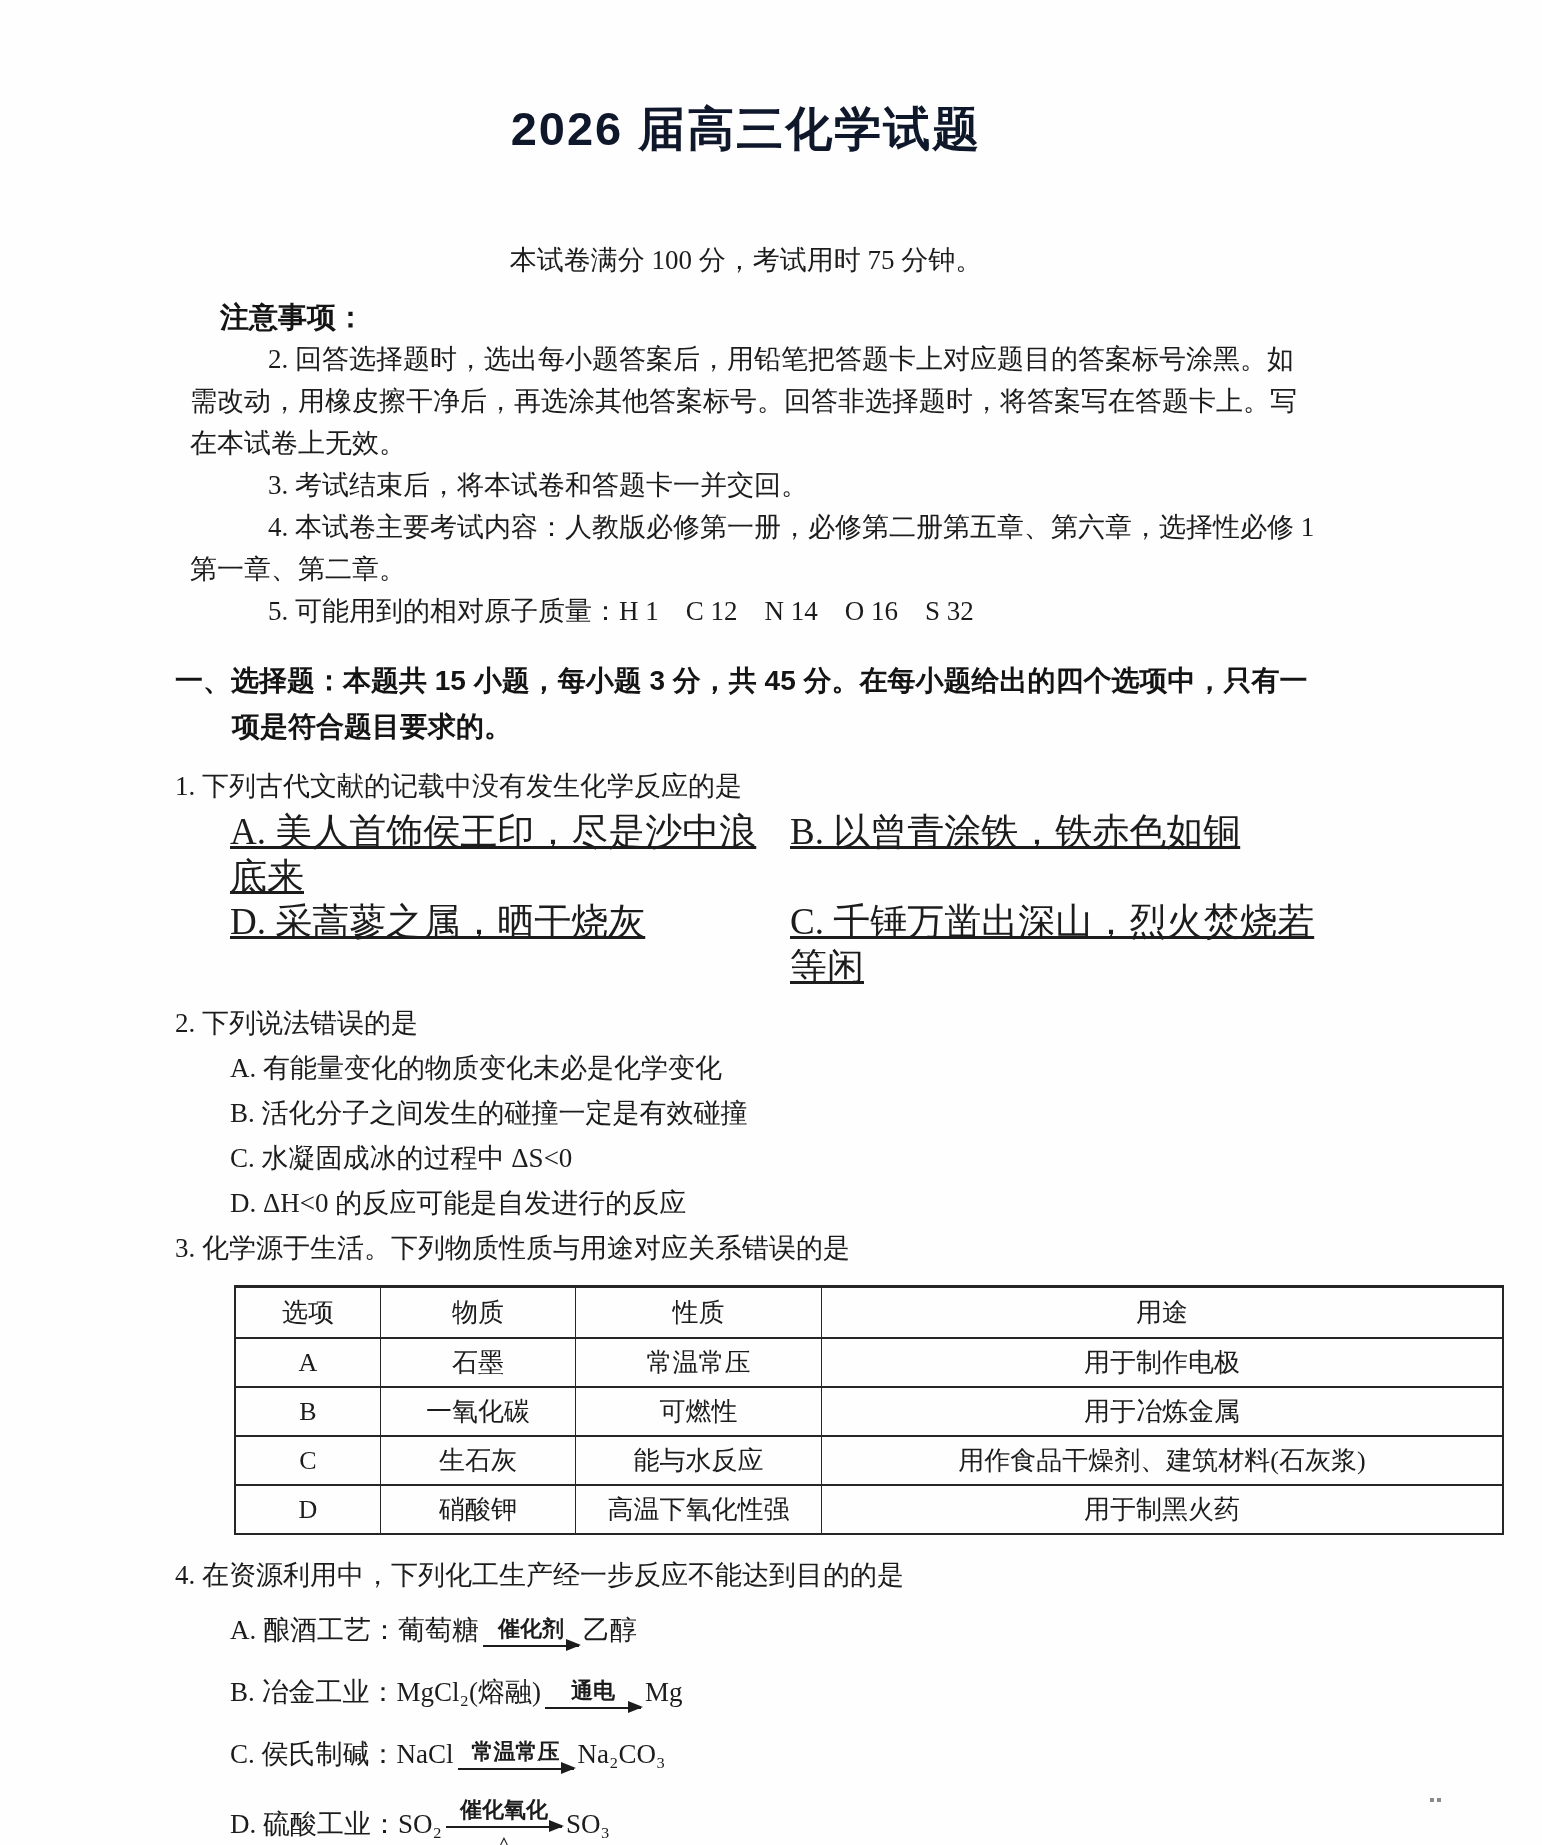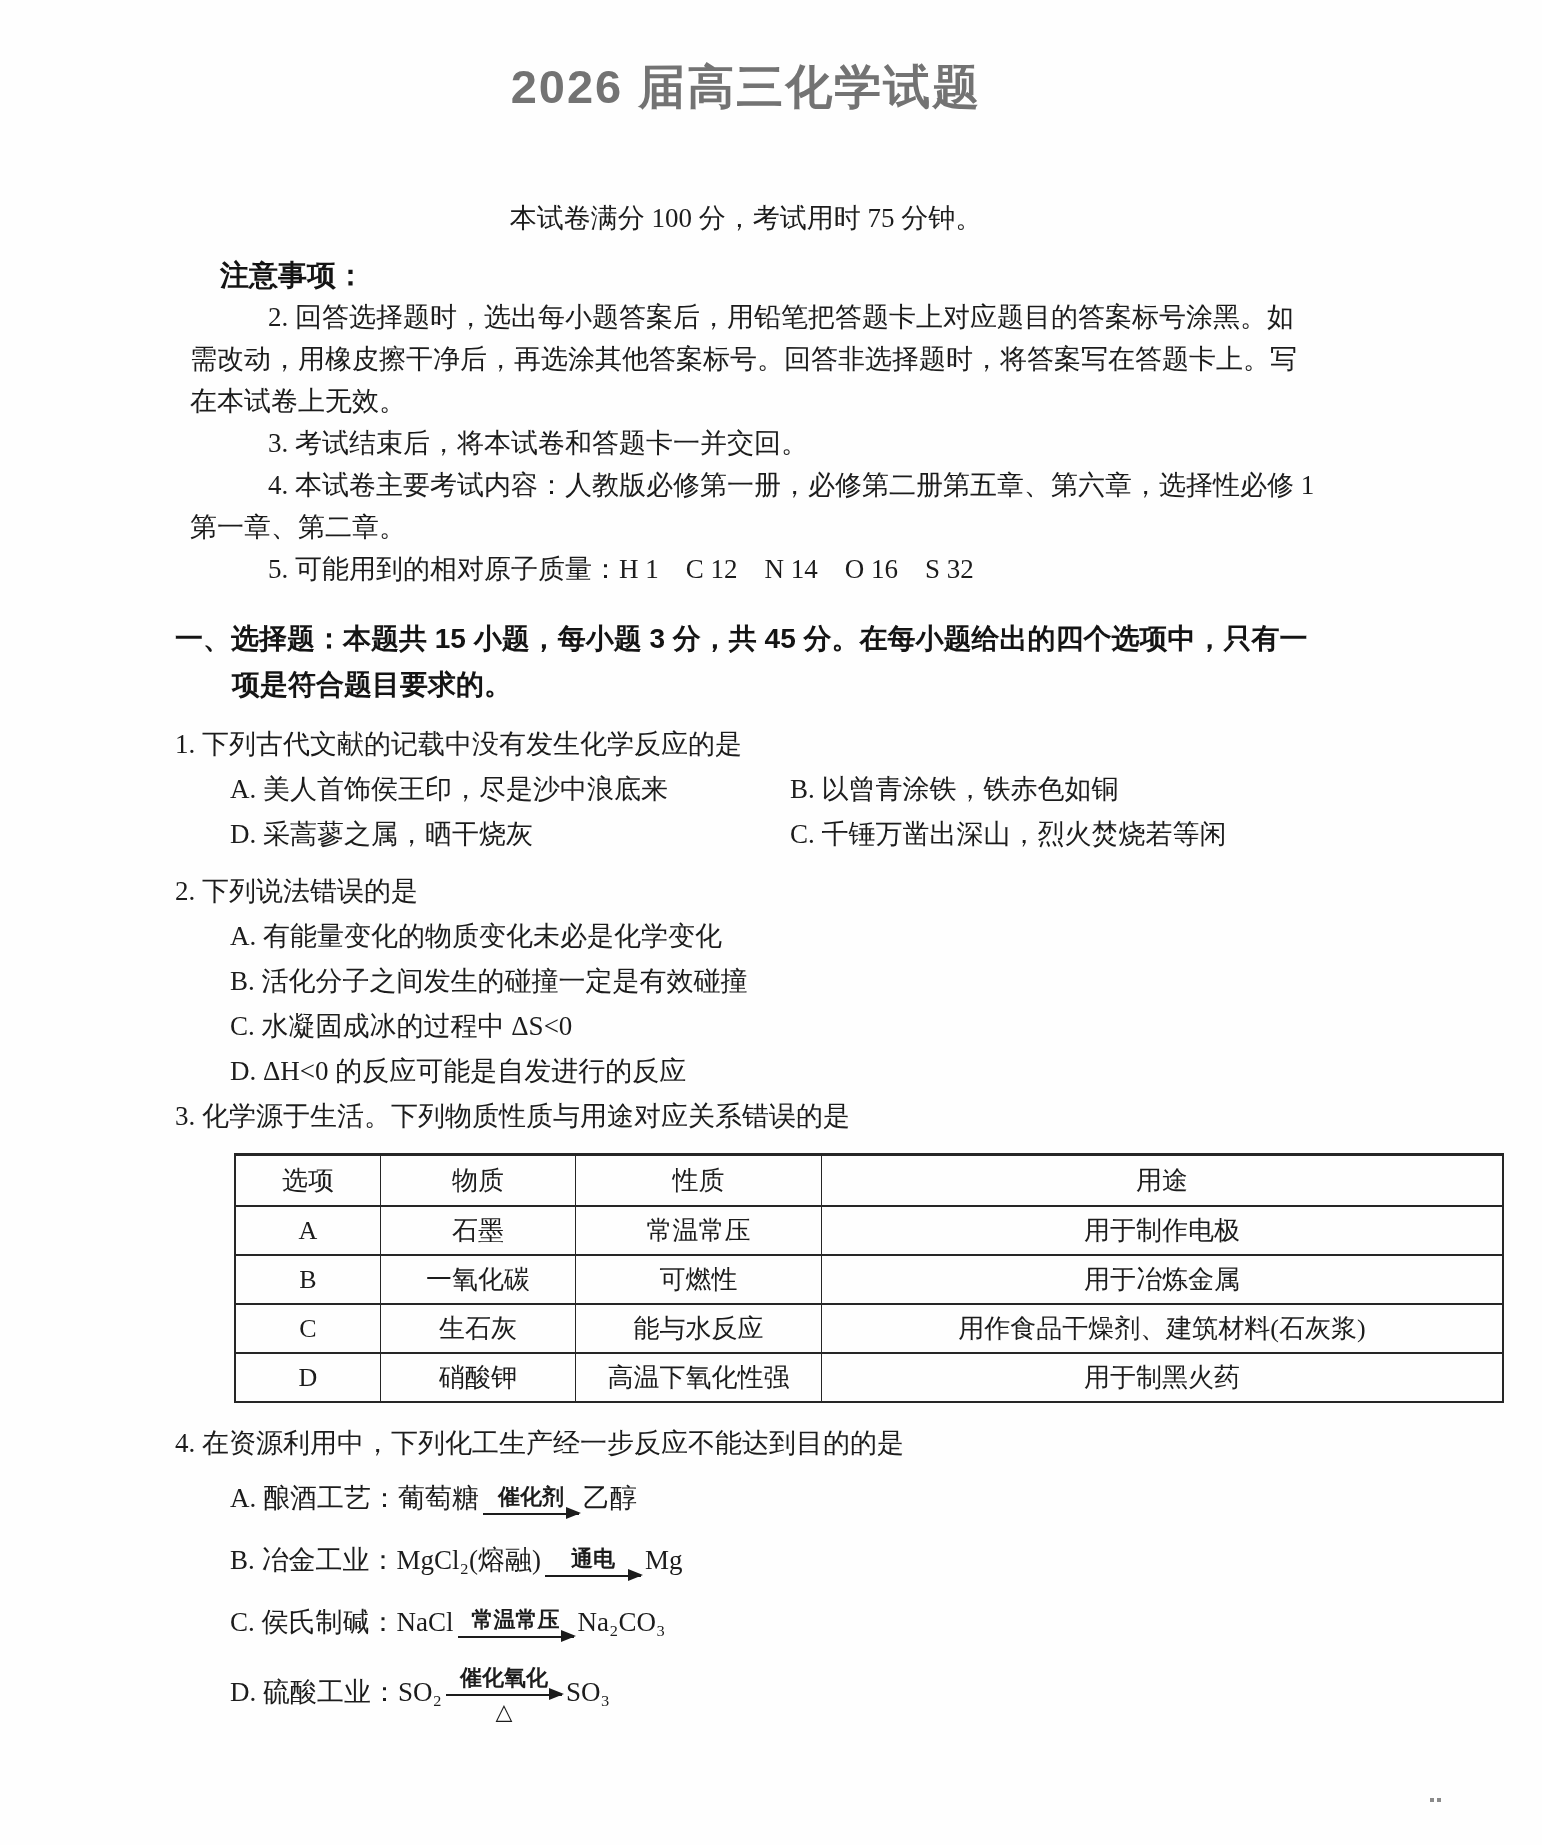--- a/index.html
+++ b/index.html
@@ -8,28 +8,28 @@
     width:1542px; height:1845px;
     margin:0 auto;
     background:#fefefe;
     color:#1c1c1c;
     font-family:"Liberation Serif","DejaVu Serif",serif;
     overflow:hidden;
     box-sizing:border-box;
     padding:0 225px 0 175px;
   }
   .title {
-    margin:56px 0 0 0;
+    margin:98px 0 0 0;
     text-align:center;
     font-family:"Liberation Sans","DejaVu Sans",sans-serif;
     font-weight:bold;
     font-size:47px;
     line-height:62px;
     letter-spacing:2px;
-    color:#737373;
+    color:#0f172a;
   }
   .subtitle {
     margin:80px 0 0 0;
     text-align:center;
     font-size:27px;
     line-height:40px;
   }
   .notice { margin:16px 0 0 15px; }
   .notice-heading {
     margin:0 0 0 30px;
@@ -60,22 +60,23 @@
     font-size:27px;
     line-height:45px;
   }
   .q1-stem { margin-top:14px; }
   .q2-stem { margin-top:12px; }
   .q4-stem { margin-top:18px; }
   .opt-grid {
     display:grid;
     grid-template-columns:560px auto;
     margin-left:55px;
-    font-size:27px;
+    font-size:37px;
     line-height:45px;
+    text-decoration:underline;
   }
   .opt-line {
     margin:0 0 0 55px;
     font-size:27px;
     line-height:45px;
   }
   .q3-table {
     border-collapse:collapse;
     table-layout:fixed;
     width:1270px;

